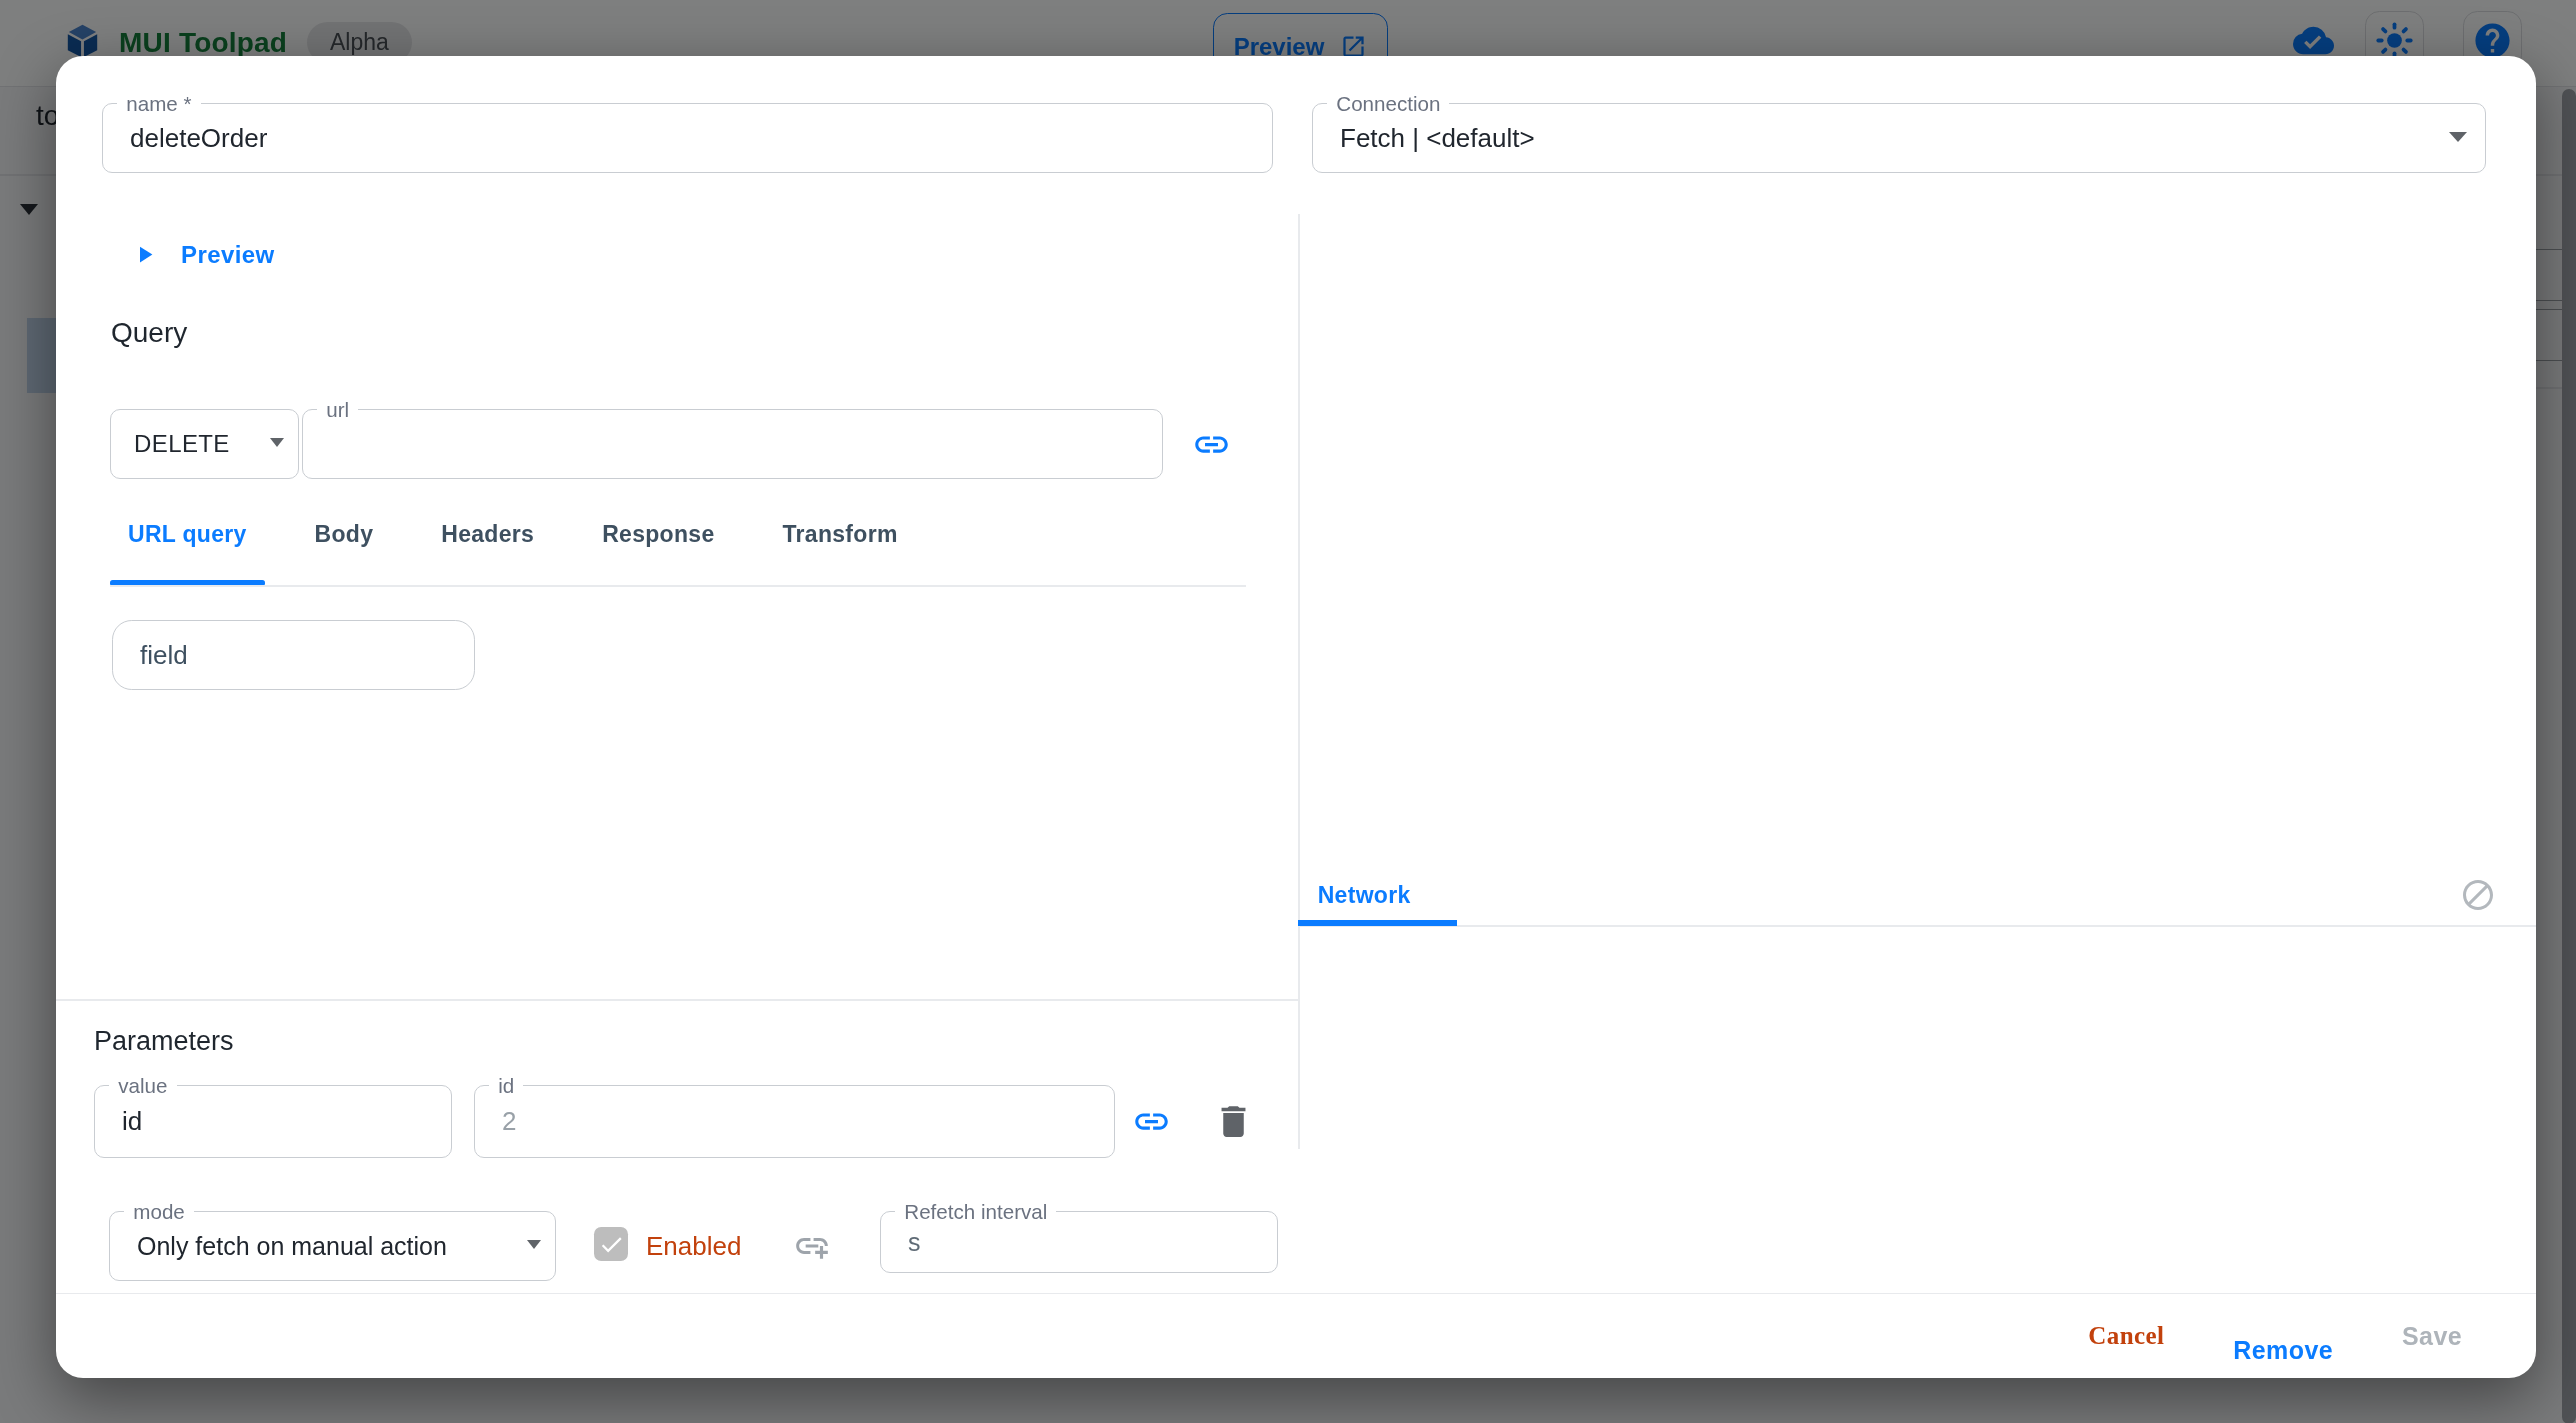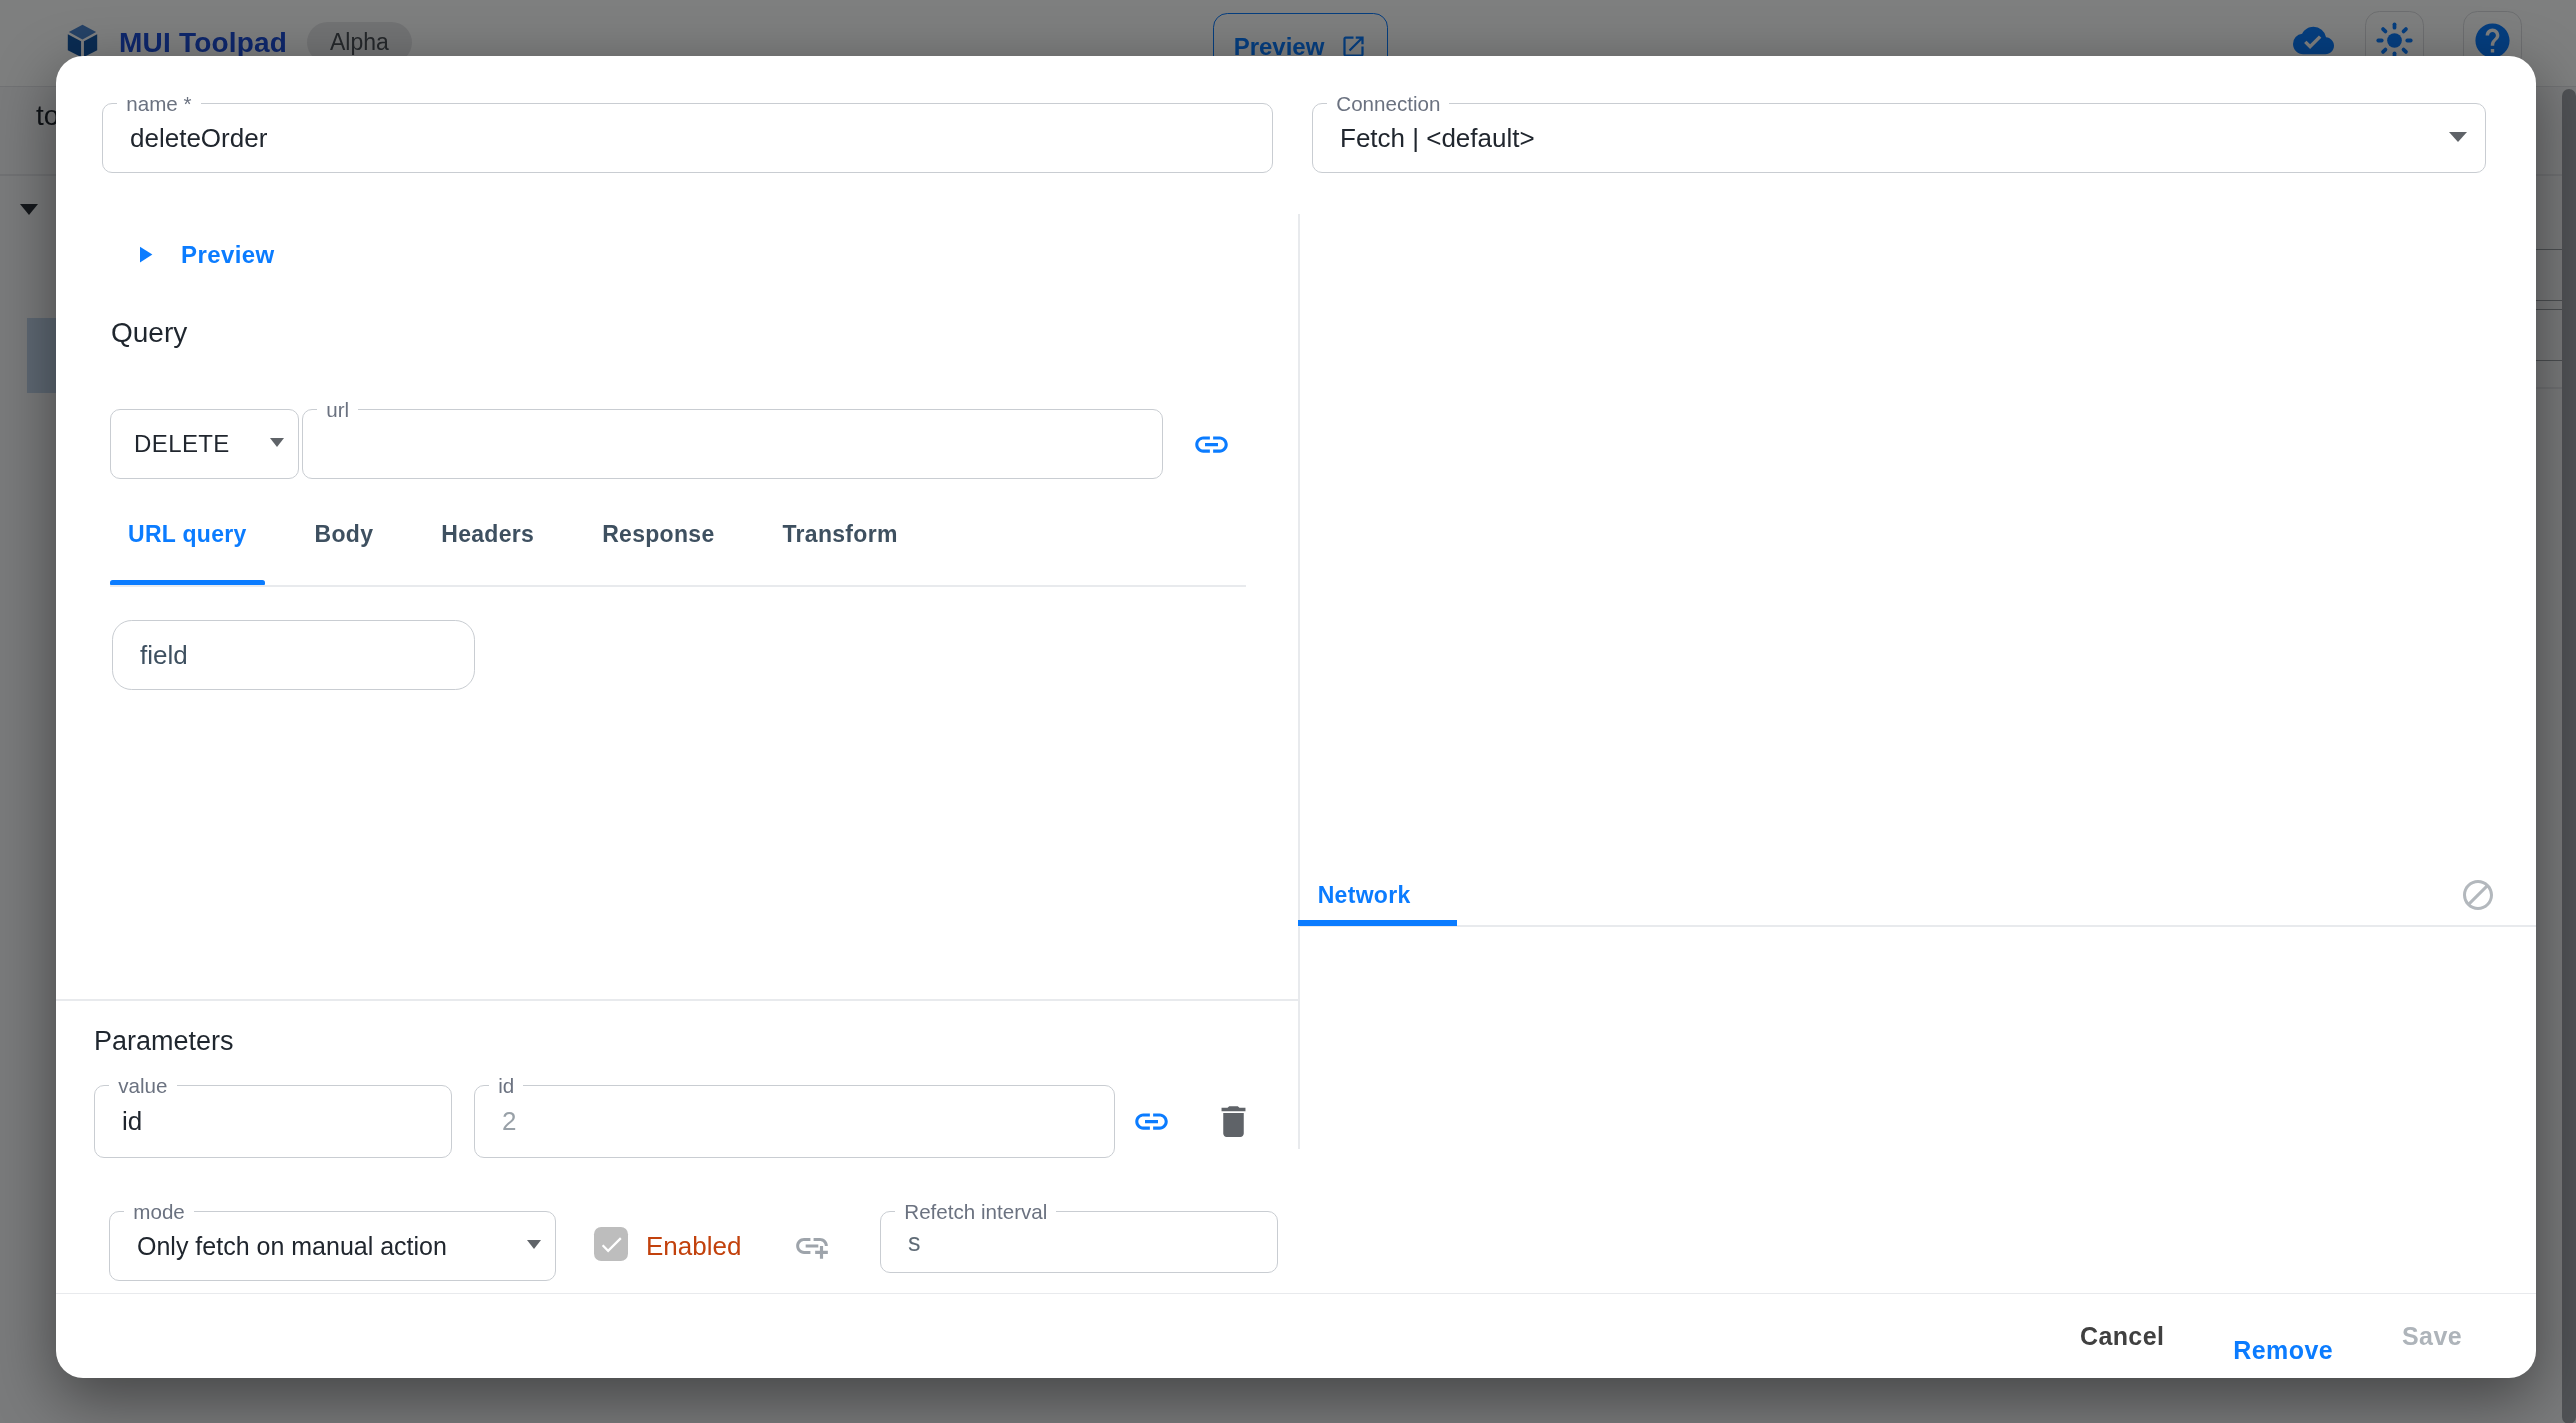--- a/index.html
+++ b/index.html
@@ -1,21 +1,21 @@
 <!DOCTYPE html>
 <html style="font-size:14.3px"><head>
 <meta charset="utf-8">
 <style>
   html,body{margin:0;padding:0;background:#2b2b2b;}
   .screen{position:relative;width:2576px;height:1424px;overflow:hidden;background:#F4F6F8;
           font-family:"Liberation Sans","DejaVu Sans",sans-serif;-webkit-font-smoothing:antialiased;}
   
   .bg-header{position:absolute;top:0;left:0;width:2576px;height:86px;background:#FDFEFE;border-bottom:1.8px solid #E2E5E9;}
   .bg-logo{position:absolute;left:61px;top:21.5px;width:43px;height:43px;}
-  .bg-title{position:absolute;left:119px;top:27px;font-size:28px;font-weight:700;color:#1d4ed8;letter-spacing:0.2px;}
+  .bg-title{position:absolute;left:119px;top:27px;font-size:28px;font-weight:700;color:#15803d;letter-spacing:0.2px;}
   .bg-chip{position:absolute;left:307px;top:22.4px;height:41px;line-height:41px;padding:0 23px;border-radius:20.6px;background:#E4E6E9;color:#4A5056;font-size:23px;}
   .bg-preview-btn{position:absolute;left:1213px;top:12.5px;width:175px;height:68px;border:1.8px solid #0B7CFF;border-radius:14.3px;
       display:flex;align-items:center;justify-content:center;gap:16px;color:#0B7CFF;font-size:24px;font-weight:600;background:transparent;box-sizing:border-box;}
   .bg-icon{position:absolute;top:19.7px;width:41px;height:41px;color:#0B7CFF;}
   .icon-frame{position:absolute;top:10.7px;width:59px;height:59px;border:1.8px solid #DADDE1;border-radius:14.3px;box-sizing:border-box;}
   .bg-line{position:absolute;height:1.8px;background:#E2E5E9;}
   .bg-page-text{position:absolute;left:36px;top:100px;font-size:28px;color:#1F262E;}
   .bg-caret{position:absolute;left:19.7px;top:204px;width:0;height:0;border-left:9.8px solid transparent;border-right:9.8px solid transparent;border-top:11.6px solid #2A3138;}
   .bg-selected{position:absolute;left:27px;top:318px;width:32px;height:75px;background:#BFD2E8;}
   .bg-edge-btn{position:absolute;width:116px;height:52px;border:1.8px solid #9AA0A6;border-radius:14.3px;box-sizing:border-box;}
@@ -51,21 +51,21 @@
            font-size:23px;font-weight:600;color:#0B7CFF;letter-spacing:0.3px;cursor:pointer;}
   .net-tab::after{content:"";position:absolute;left:0;right:0;bottom:-0.9px;height:6.3px;background:#0B7CFF;}
   .block-btn{position:absolute;left:2404px;top:821px;color:#B3B8BD;}
   
   .checkbox{position:absolute;left:538px;top:1171px;width:34px;height:34px;border-radius:7.2px;background:#BDBDBD;display:flex;align-items:center;justify-content:center;}
   .cb-label{position:absolute;left:590px;top:1155px;height:70px;display:flex;align-items:center;font-size:26px;color:#c2410c;}
   
   .footer{position:absolute;left:0;bottom:0;width:100%;height:85px;border-top:1.8px solid #E8EAED;box-sizing:border-box;
           display:flex;align-items:center;justify-content:flex-end;gap:57px;padding-right:68px;}
   .foot-btn{font-size:25px;font-weight:700;letter-spacing:0.4px;background:none;border:none;cursor:pointer;font-family:inherit;}
-  .foot-btn.dark{color:#404040;}
+  .foot-btn.dark{color:#c2410c;font-family:Liberation Serif, serif;}
   .foot-btn.primary{color:#0B7CFF;margin-top:28px;}
   .foot-btn.disabled{color:#AEB4BA;cursor:default;}
   svg{display:block;}
 </style>
 </head>
 <body>
 
 <div class="screen">
 
   <div>

